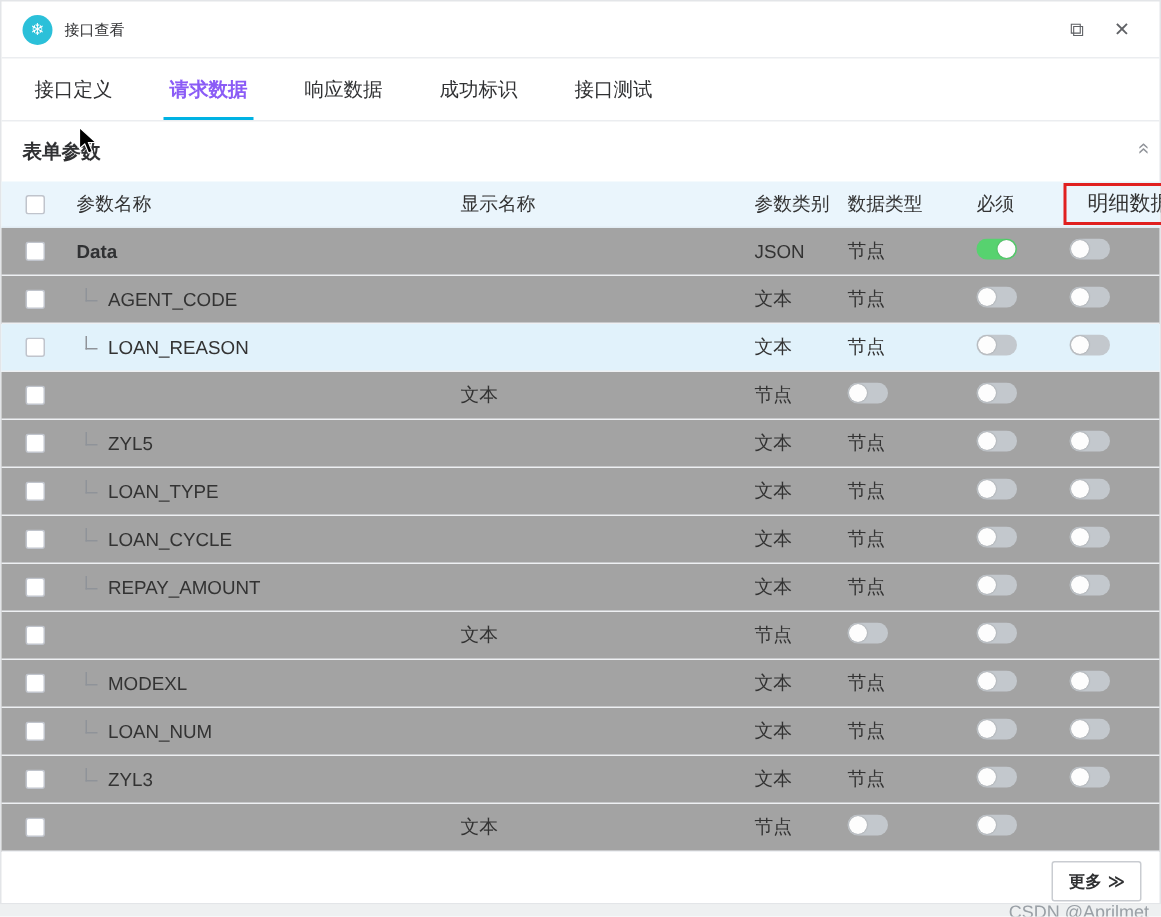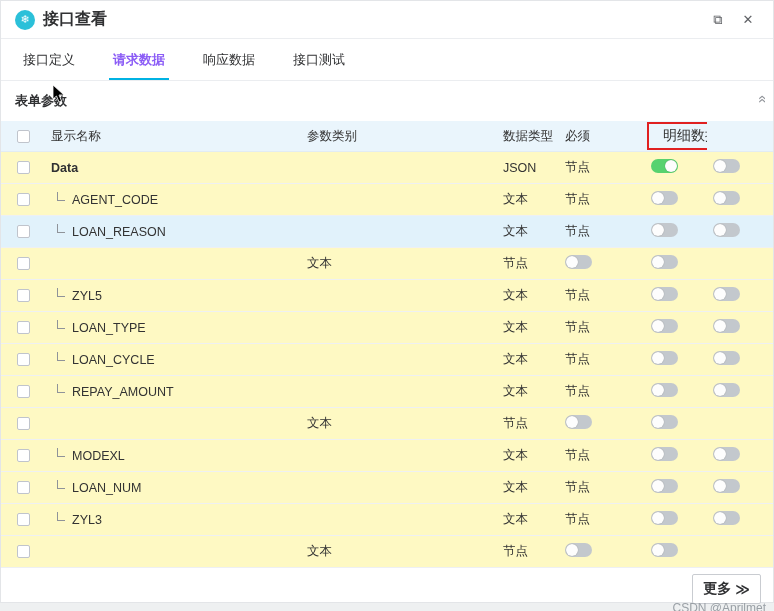--- a/index.html
+++ b/index.html
@@ -20,21 +20,21 @@
   .titlebar {
     height:38px; display:flex; align-items:center;
     padding:0 14px; border-bottom:1px solid #ebedf0;
   }
   .app-icon {
     width:20px; height:20px; border-radius:50%;
     background:#2bc0d9; color:#fff; font-size:11px;
     display:flex; align-items:center; justify-content:center;
     margin-right:8px;
   }
-  .win-title { font-size:16px; font-weight:700; color:#303133; }
+  .win-title { font-size:10px; font-weight:400; color:#303133; }
   .titlebar .spacer { flex:1; }
   .win-btn {
     width:22px; height:22px; display:flex; align-items:center; justify-content:center;
     color:#606266; font-size:13px; cursor:pointer; margin-left:8px;
   }
   
   .tabbar {
     height:42px; display:flex; align-items:stretch;
     padding:0 6px; border-bottom:1px solid #ebedf0;gap:6px;
   }
@@ -58,21 +58,21 @@
     display:inline-block; transform:rotate(-90deg);
     color:#909399; font-size:14px; cursor:pointer;
   }
   
   .trow {
     display:grid;
     grid-template-columns:44px 256px 196px 62px 86px 62px 68px;
     align-items:center;
     height:32px;
     border-bottom:1px solid #eef0f3;
-    background:#fef9c3;
+    background:#a3a3a3;
   }
   .trow.thead { background:#eaf5fc; border-bottom:1px solid #e2ecf3; height:31px; }
   .trow.selected { background:#e1f2fb; }
   .cell { font-size:12.5px; color:#333; padding-left:6px; white-space:nowrap; overflow:hidden; }
   .c-check { display:flex; justify-content:center; padding-left:0; }
   .checkbox {
     width:13px; height:13px; border:1px solid #c0c4cc; border-radius:2px;
     background:#fff; display:inline-block; cursor:pointer;
   }
   .name-cell { display:flex; align-items:center; }
@@ -94,21 +94,21 @@
     content:""; position:absolute; width:12px; height:12px; border-radius:50%;
     background:#fdfdfd; top:1px; left:1px; box-shadow:0 0 1px rgba(0,0,0,.35);
   }
   .toggle.on { background:#57d26f; }
   .toggle.on::after { left:14px; }
   
   .footer { position:relative; height:42px; }
   .more-btn {
     position:absolute; right:12px; top:6px;
     border:1px solid #c9ccd1; border-radius:2px; background:#fff;
-    padding:5px 10px; font-size:14px; font-weight:700; color:#303133;
+    padding:5px 10px; font-size:11px; font-weight:700; color:#303133;
     cursor:pointer; display:flex; align-items:center; gap:4px;
     font-family:"Liberation Sans","DejaVu Sans",sans-serif;
   }
   .watermark {
     position:absolute; right:8px; bottom:-4px;
     font-size:12px; color:#9aa0a6; z-index:5;
   }
   
   .cursor { position:absolute; left:52px; top:84px; z-index:9; pointer-events:none; }
 </style>
@@ -122,32 +122,34 @@
     <span class="win-title">接口查看</span>
     <span class="spacer"></span>
     <span class="win-btn">⧉</span>
     <span class="win-btn">✕</span>
   </div>
 
   <div class="tabbar">
       <div class="tab">接口定义</div>
       <div class="tab active">请求数据</div>
       <div class="tab">响应数据</div>
+      <div class="tab">成功标识</div>
       <div class="tab">接口测试</div>
     </div>
 
   <div class="section">
     <span class="section-title">表单参数</span>
     <span class="collapse-icon">»</span>
   </div>
 
   <div class="trow thead">
     <div class="cell c-check">
       <span class="checkbox"></span>
     </div>
+    <div class="cell">参数名称</div>
     <div class="cell">显示名称</div>
     <div class="cell">参数类别</div>
     <div class="cell">数据类型</div>
     <div class="cell">必须</div>
     <div class="cell" style="padding-left:2px;">
       <span class="red-box">明细数据</span>
     </div>
   </div>
 
   <div id="tbody">

